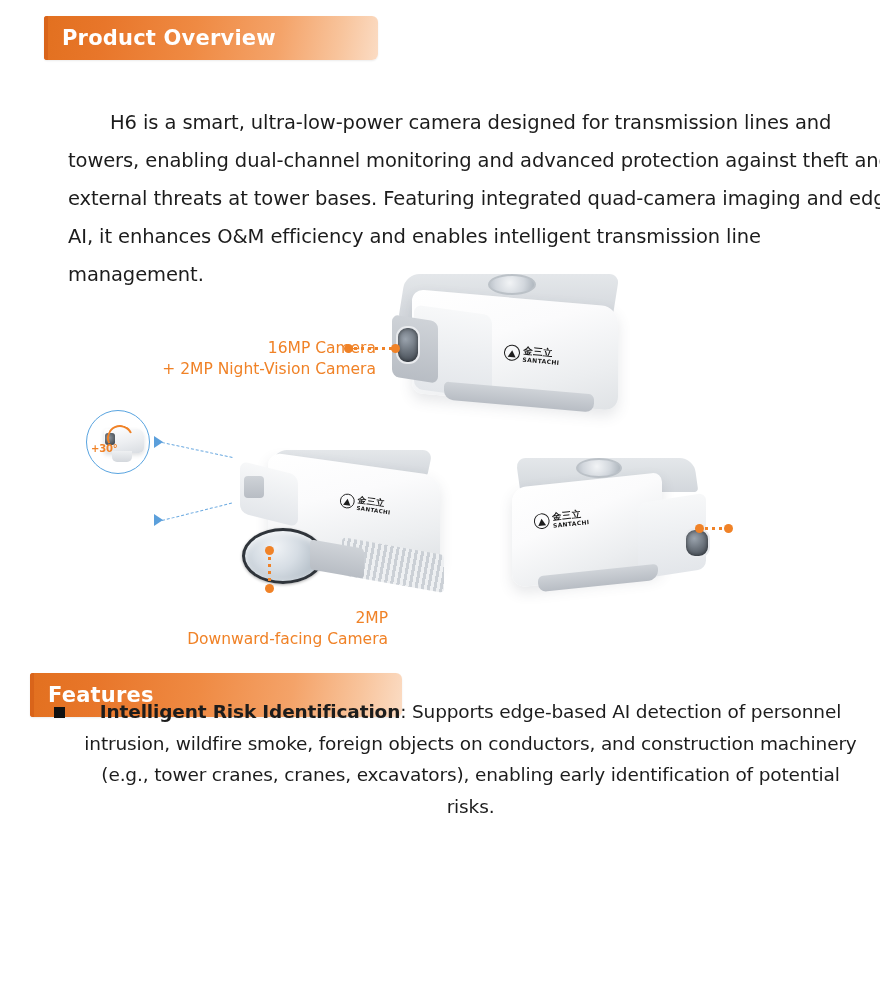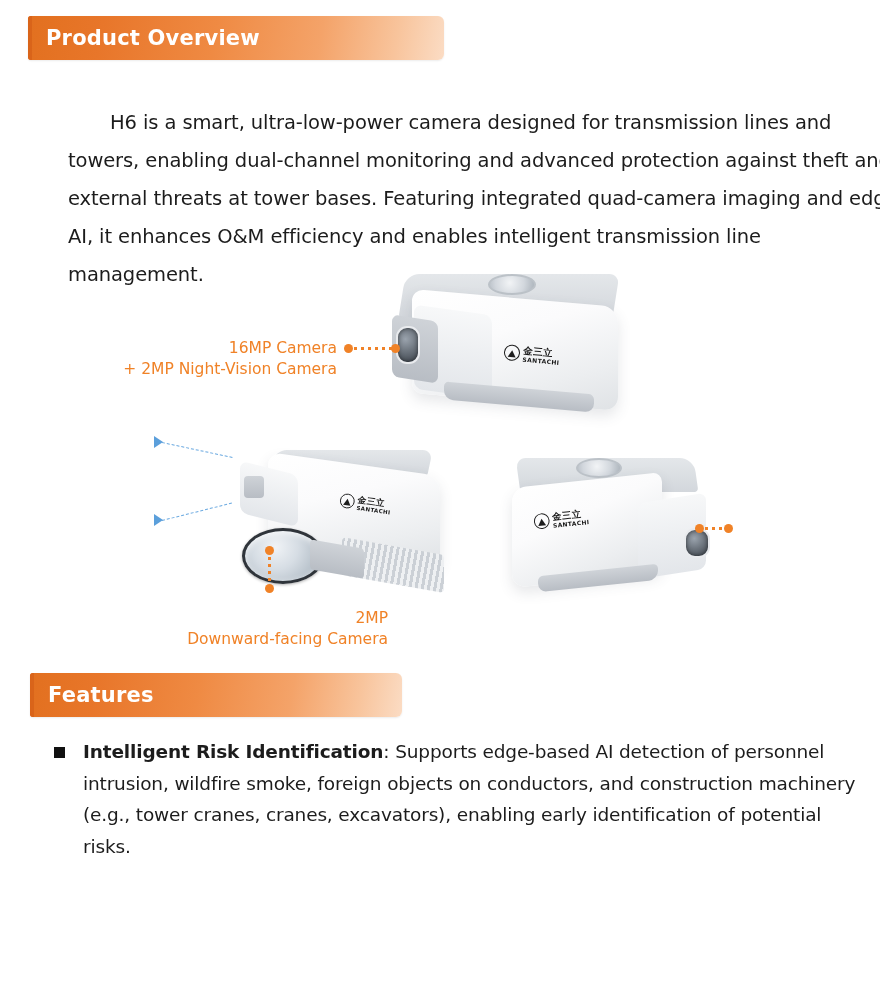--- a/index.html
+++ b/index.html
@@ -42,21 +42,21 @@
     position: absolute;
     left: 18px;
     top: 50%;
     transform: translateY(-50%);
     color: #ffffff;
     font-size: 21px;
     font-weight: bold;
     letter-spacing: 0.2px;
     white-space: nowrap;
   }
-  #bar-overview { left: 28px; top: 16px; width: 416px; }
+  #bar-overview { left: 44px; top: 16px; width: 334px; }
   #bar-features { left: 30px; top: 673px; width: 372px; }
 
   
   #intro-paragraph {
     position: absolute;
     left: 26px;
     top: 84px;
     width: 830px;
     font-size: 19.5px;
     line-height: 38px;
@@ -254,33 +254,34 @@
   }
 
   
   .callout {
     position: absolute;
     color: #f08227;
     font-size: 15.5px;
     line-height: 21px;
     white-space: pre;
   }
-  #label-front  { right: 543px; top: 76px; text-align: right; }
+  #label-front  { right: 504px; top: 76px; text-align: right; }
   #label-down   { left: 150px;  top: 346px; width: 238px; text-align: right; }
   #label-rear   { left: 742px;  top: 256px; text-align: left; }
 
   
   #features-list {
     position: absolute;
     left: 52px;
-    top: 736px;
+    top: 696px;
     width: 806px;
     margin: 0;
     padding: 0;
     list-style: none;
+    text-align: center;
   }
   #features-list li {
     position: relative;
     padding-left: 31px;
     font-size: 18.5px;
     line-height: 31.5px;
     color: #1c1c1c;
     margin-bottom: 1px;
     letter-spacing: -0.15px;
   }
@@ -332,20 +333,26 @@
     </div>
   </div>
 
   <div class="dot" style="left:344px; top:82px;"></div>
   <div class="dotline-h" style="left:352px; top:85px; width:40px;"></div>
   <div class="dot" style="left:391px; top:82px;"></div>
 
   <div class="callout" id="label-front">16MP Camera
 + 2MP Night-Vision Camera</div>
 
+  <div class="angle-bubble" style="left:86px; top:148px;">
+    <div class="mini-cam"></div>
+    <div class="mini-base"></div>
+    <div class="angle-arc" style="left:20px; top:14px; transform:rotate(20deg);"></div>
+    <span class="angle-text" style="left:4px; top:32px;">+30°</span>
+  </div>
 
 
   <div class="dashline" style="left:162px; top:180px; width:72px; transform:rotate(12deg);"></div>
   <div class="arrow-left" style="left:154px; top:174px; transform:rotate(180deg);"></div>
   <div class="dashline" style="left:162px; top:258px; width:72px; transform:rotate(-14deg);"></div>
   <div class="arrow-left" style="left:154px; top:252px; transform:rotate(180deg);"></div>
 
   <div class="cam" style="left:226px; top:188px; width:224px; height:150px;">
     <div class="cam-top" style="left:46px; top:0px; width:158px; height:26px; transform:skewX(-12deg); border-radius:12px 10px 3px 3px;"></div>
     <div class="cam-body" style="left:42px; top:14px; width:172px; height:92px; border-radius:14px 16px 10px 10px; transform:skewY(8deg);"></div>

